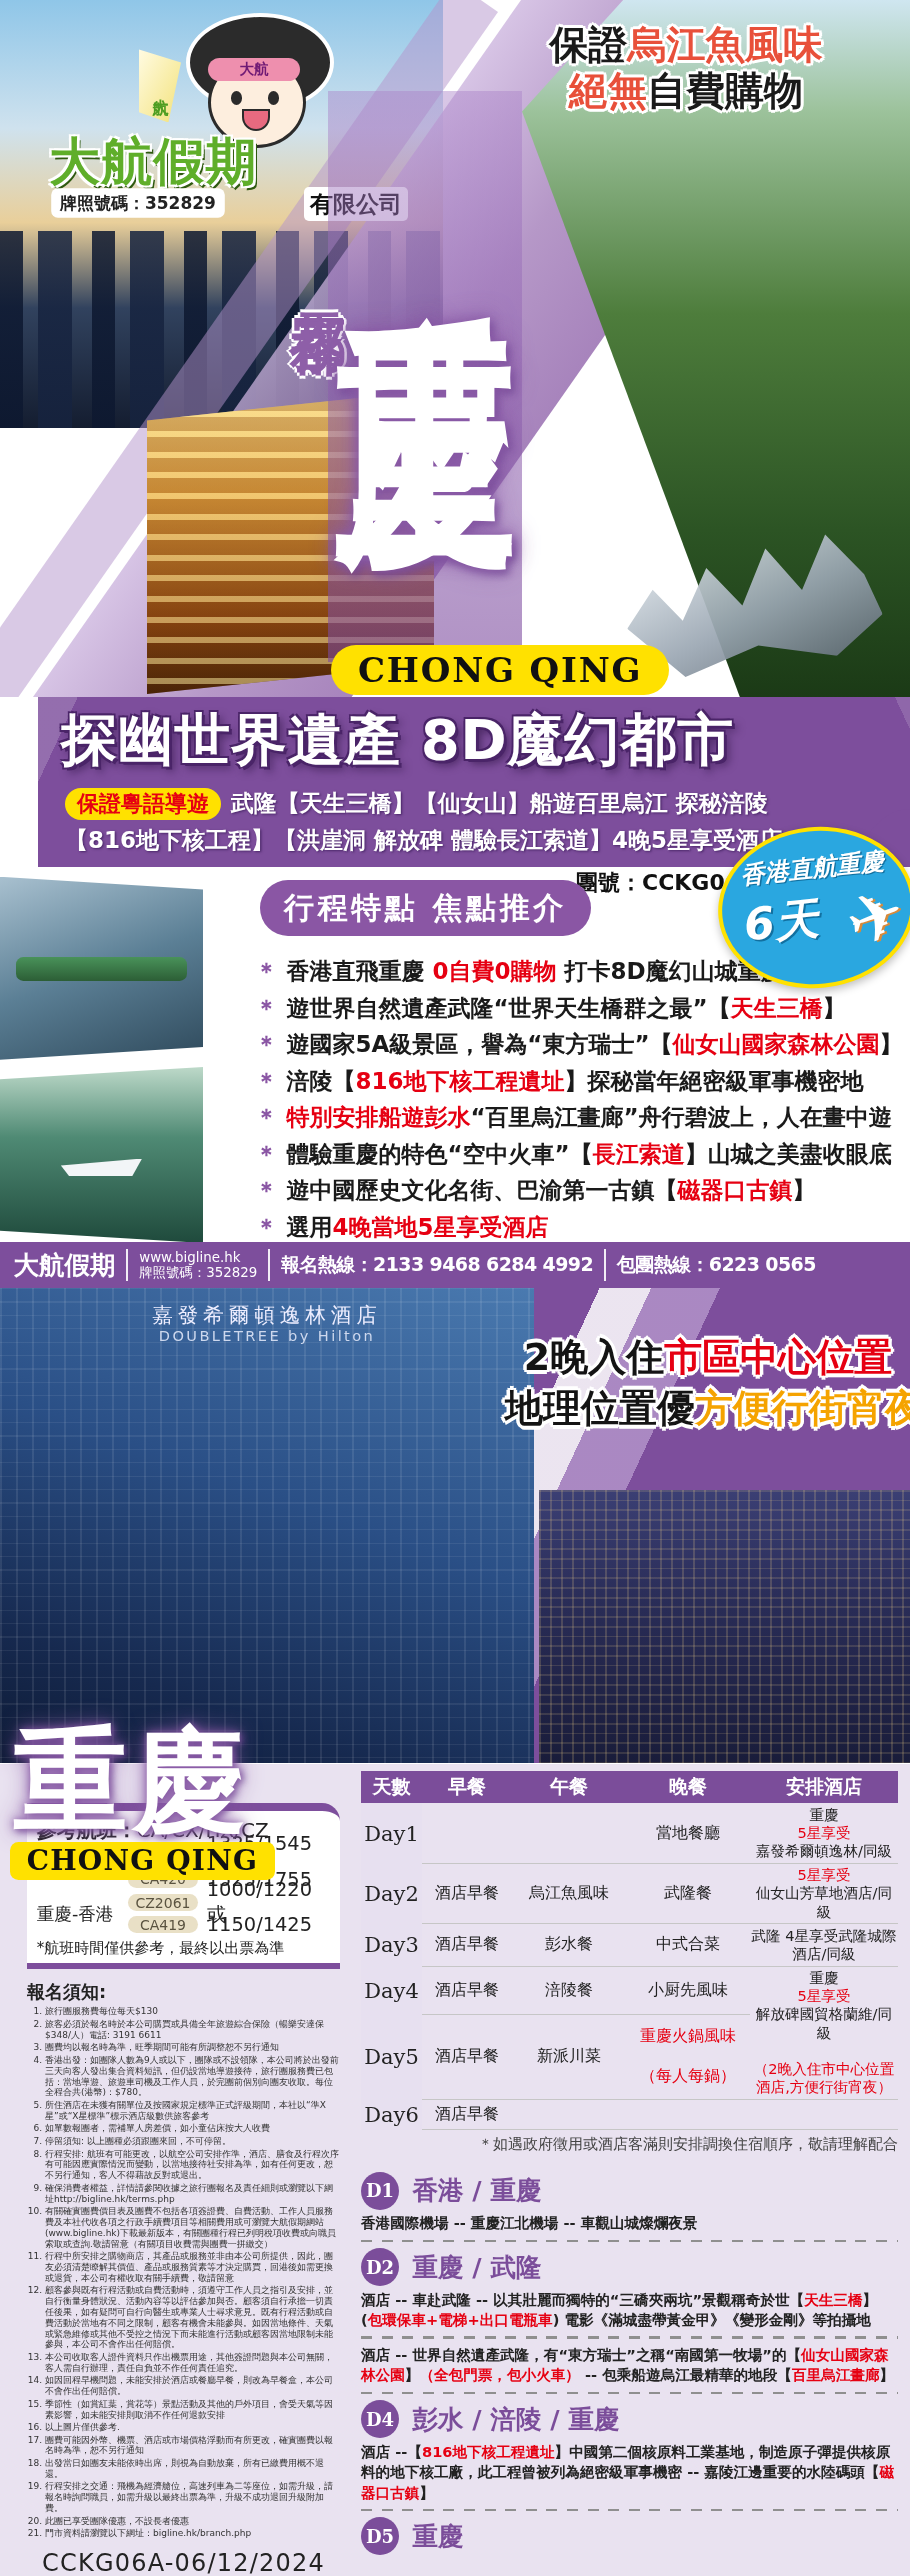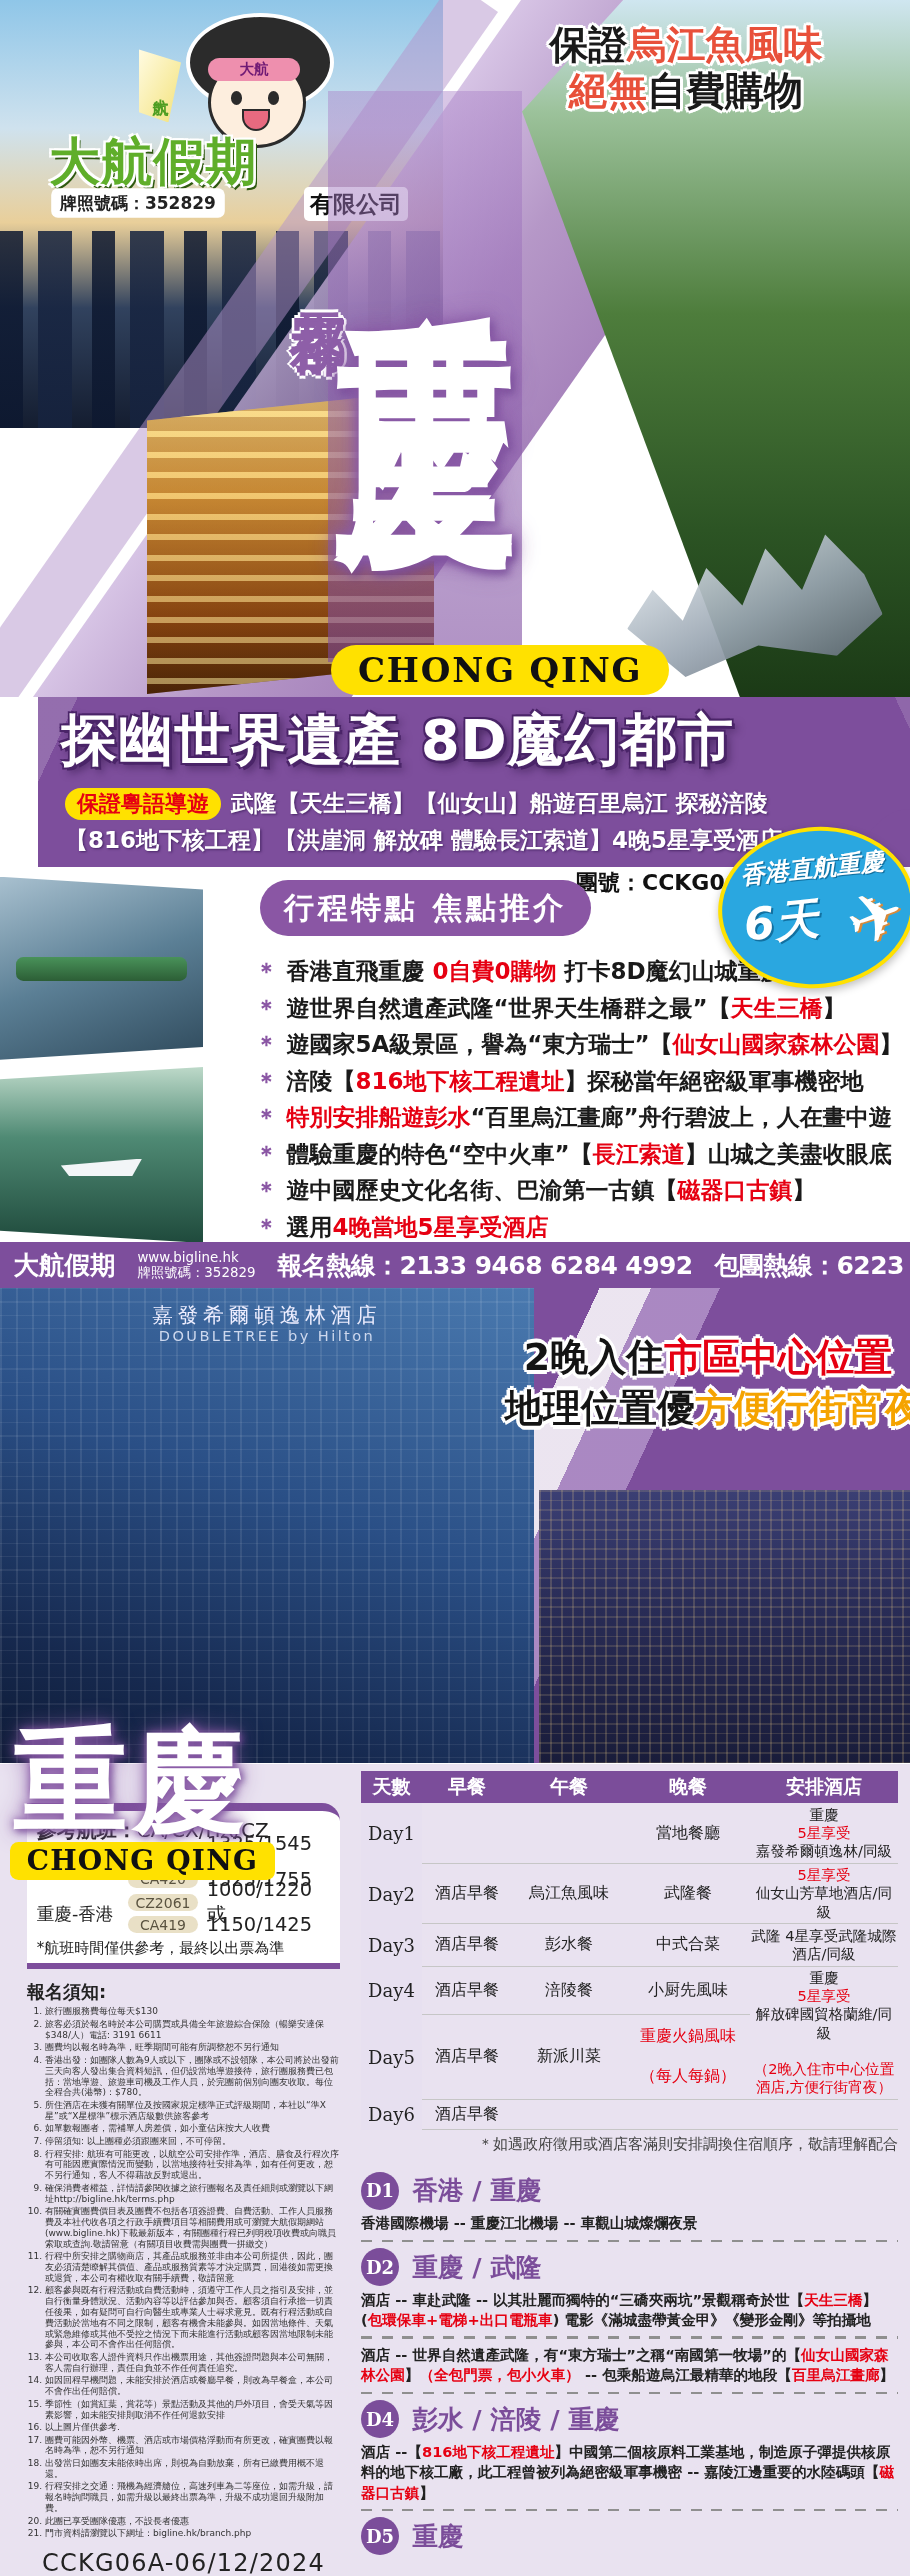--- a/index.html
+++ b/index.html
@@ -82,21 +82,21 @@
   .features-pill{left:260px;top:13.4px;width:331px;height:56px;border-radius:28px;background:#8a56a4;
     display:flex;align-items:center;justify-content:center;color:#fff;font-size:30px;font-weight:900;letter-spacing:3.6px;white-space:nowrap;}
   .features-list{left:255px;top:89px;width:650px;margin:0;padding:0;list-style:none;}
   .feat{display:flex;align-items:flex-start;font-size:23px;color:#1a1a1a;font-weight:700;margin-bottom:5.5px;white-space:nowrap;}
   .star{color:#8a56a4;margin-right:8.5px;font-weight:900;}
   
   .contact{top:1242px;left:0;width:911px;height:46px;background:#7d4e9c;display:flex;align-items:center;padding:0 13.4px;box-sizing:border-box;color:#fff;gap:11px;}
   .c-brand{font-size:25.5px;font-weight:900;white-space:nowrap;}
   .c-web{display:flex;flex-direction:column;line-height:1.15;font-size:13.4px;white-space:nowrap;}
   .c-div{width:1.8px;height:32px;background:#fff;opacity:.9;}
-  .c-big{font-size:25px;font-weight:900;white-space:nowrap;letter-spacing:-0.6px;}
+  .c-big{font-size:19px;font-weight:900;white-space:nowrap;letter-spacing:-0.6px;}
   
   .hotelsec{top:1288px;left:0;width:911px;height:475px;background:#7d4e9c;overflow:hidden;}
   .hotelsec::before{content:"";position:absolute;right:0;top:0;width:70%;height:100%;
     background:linear-gradient(115deg,transparent 0 38%,rgba(255,255,255,.85) 38% 44%,rgba(200,175,220,.6) 44% 52%,transparent 52% 100%);}
   .photo-hotel{left:0;top:0;width:534px;height:475px;
     background:linear-gradient(200deg,#4a7ab0 0%,#2a4f86 45%,#16294f 80%,#0e1b36 100%);}
   .photo-hotel::after{content:"";position:absolute;inset:0;
     background:repeating-linear-gradient(90deg,rgba(255,255,255,.09) 0 1.8px,transparent 1.8px 16px),
                repeating-linear-gradient(180deg,rgba(255,255,255,.07) 0 1.2px,transparent 1.2px 13.4px);}
   .hotel-sign{left:0;top:13.4px;width:534px;text-align:center;color:#eef;font-size:20.6px;letter-spacing:4.9px;z-index:2;}
@@ -129,21 +129,21 @@
   .f-note{font-size:15px;color:#222;margin-top:3.6px;}
   .notices-h{font-size:18px;font-weight:900;color:#222;margin:11px 0 2.4px;}
   .notices{margin:0;padding-left:18px;font-size:9px;line-height:1.2;color:#333;}
   .notices li{margin-bottom:1.8px;}
   .footer-code{margin-top:9.7px;text-align:center;font-size:24px;color:#222;letter-spacing:1.2px;}
   .rightcol{left:361px;top:7.3px;width:537px;}
   .meal-table{display:grid;grid-template-columns:61px 90px 114px 124px 1fr;}
   .th{background:#7b4d9a;color:#fff;font-size:19px;font-weight:700;height:32px;display:flex;align-items:center;justify-content:center;}
   .td{display:flex;flex-direction:column;align-items:center;justify-content:center;font-size:16px;color:#222;
       border-bottom:1.8px solid #c6c6c6;padding:2.4px 1.2px;min-height:24px;text-align:center;}
-  .day-cell{background:#e7e0f0;font-family:"DejaVu Serif",serif;font-size:18px;border-bottom:none;}
+  .day-cell{background:#e7e0f0;font-family:"DejaVu Serif",serif;font-size:21px;border-bottom:none;}
   .td.hotel{font-size:14.6px;line-height:1.25;}
   .table-note{font-size:15px;color:#444;text-align:right;margin-top:4.9px;}
   .itinerary{margin-top:18px;}
   .it-head{display:flex;align-items:center;gap:13.4px;}
   .d-circle{width:38px;height:38px;border-radius:50%;background:#7b4d9a;color:#ffffff;display:flex;align-items:center;justify-content:center;
     font-family:"DejaVu Serif",serif;font-size:18px;font-weight:700;flex:0 0 38px;}
   .it-title{font-size:25.5px;font-weight:900;color:#7b4d9a;white-space:nowrap;}
   .it-body{font-size:14.6px;line-height:1.4;color:#222;margin:3.6px 0 0;font-weight:600;}
   .dashed{height:2.4px;margin:6px 0;background:repeating-linear-gradient(90deg,#8f8f8f 0 11px,transparent 11px 20.6px);}
 </style>

